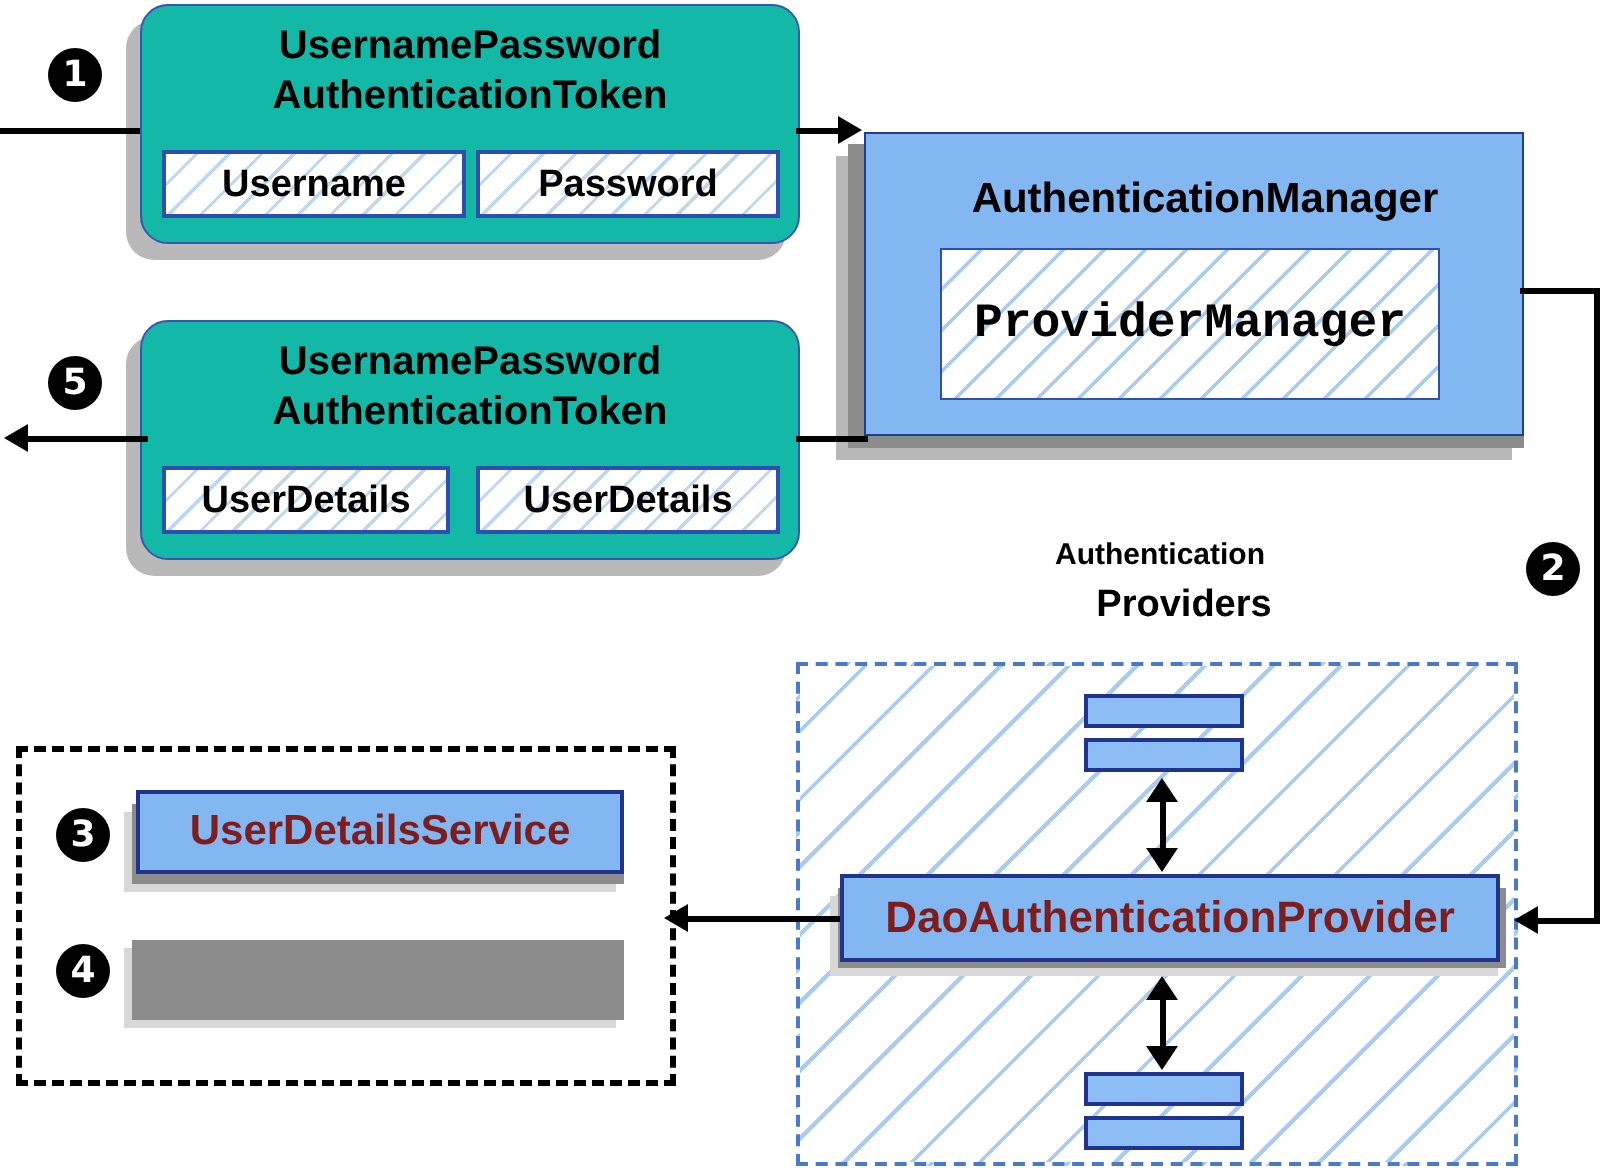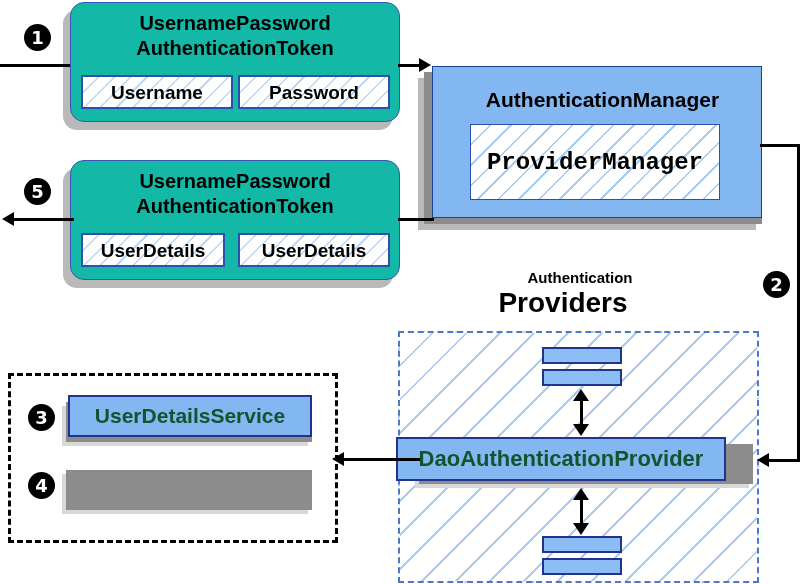--- a/index.html
+++ b/index.html
@@ -50,21 +50,21 @@
      z-index:5;}
 
   
   .dashblack{position:absolute;border:3px dashed #000000;box-sizing:border-box;
              background:#ffffff;z-index:5;}
 
   
   .bluebar{position:absolute;background:#8dbdf5;border:2px solid #20348f;
            box-sizing:border-box;z-index:20;}
   .flatbox{position:absolute;background:#82b7f2;border:2px solid #20348f;
-           box-sizing:border-box;color:#14532d;font-weight:bold;
+           box-sizing:border-box;color:#7f1d1d;font-weight:bold;
            display:flex;align-items:center;justify-content:center;z-index:20;}
   .flatshadowA{position:absolute;background:#8c8c8c;z-index:12;}
   .flatshadowB{position:absolute;background:#d8d8d8;z-index:11;}
 
   .plabel{position:absolute;text-align:center;color:#000;font-weight:bold;
           font-size:19px;line-height:24px;z-index:30;}
 
   .line{position:absolute;background:#000000;z-index:30;}
   .arrowhead{position:absolute;width:0;height:0;z-index:31;}
   .ah-right{border-top:7px solid transparent;border-bottom:7px solid transparent;
@@ -119,34 +119,34 @@
       <div class="subbox" style="left:10px;top:72px;width:144px;height:34px;line-height:32px;">UserDetails</div>
       <div class="subbox" style="left:167px;top:72px;width:152px;height:34px;line-height:32px;">UserDetails</div>
   </div>
 
   <div class="line" style="left:14px;top:218px;width:60px;height:2.5px;"></div>
   <div class="arrowhead ah-left" style="left:2px;top:212px;"></div>
 
   <div class="line" style="left:398px;top:218px;width:36px;height:2.5px;"></div>
 
   <div class="plabel" style="left:455px;top:266px;width:250px;font-size:15px;">Authentication</div>
-  <div class="plabel" style="left:438px;top:291px;width:250px;font-size:28px;">Providers</div>
+  <div class="plabel" style="left:467px;top:291px;width:250px;font-size:19px;">Providers</div>
 
   <div class="providers" style="left:398px;top:331px;width:361px;height:252px;"></div>
 
   <div class="bluebar" style="left:542px;top:347px;width:80px;height:17px;"></div>
   <div class="bluebar" style="left:542px;top:369px;width:80px;height:17px;"></div>
 
   <div class="line" style="left:580px;top:392px;width:3px;height:38px;"></div>
   <div class="arrowhead ah-up" style="left:573px;top:389px;"></div>
   <div class="arrowhead ah-down" style="left:573px;top:424px;"></div>
 
   <div class="flatshadowB" style="left:415px;top:448px;width:334px;height:40px;"></div>
   <div class="flatshadowA" style="left:419px;top:444px;width:334px;height:40px;"></div>
-  <div class="flatbox" style="left:396px;top:437px;width:330px;height:44px;font-size:22px;">DaoAuthenticationProvider</div>
+  <div class="flatbox" style="left:420px;top:437px;width:330px;height:44px;font-size:22px;">DaoAuthenticationProvider</div>
 
   <div class="line" style="left:580px;top:491px;width:3px;height:38px;"></div>
   <div class="arrowhead ah-up" style="left:573px;top:488px;"></div>
   <div class="arrowhead ah-down" style="left:573px;top:523px;"></div>
 
   <div class="bluebar" style="left:542px;top:536px;width:80px;height:17px;"></div>
   <div class="bluebar" style="left:542px;top:558px;width:80px;height:17px;"></div>
 
   <div class="line" style="left:344px;top:458px;width:76px;height:2.5px;"></div>
   <div class="arrowhead ah-left" style="left:332px;top:452px;"></div>

